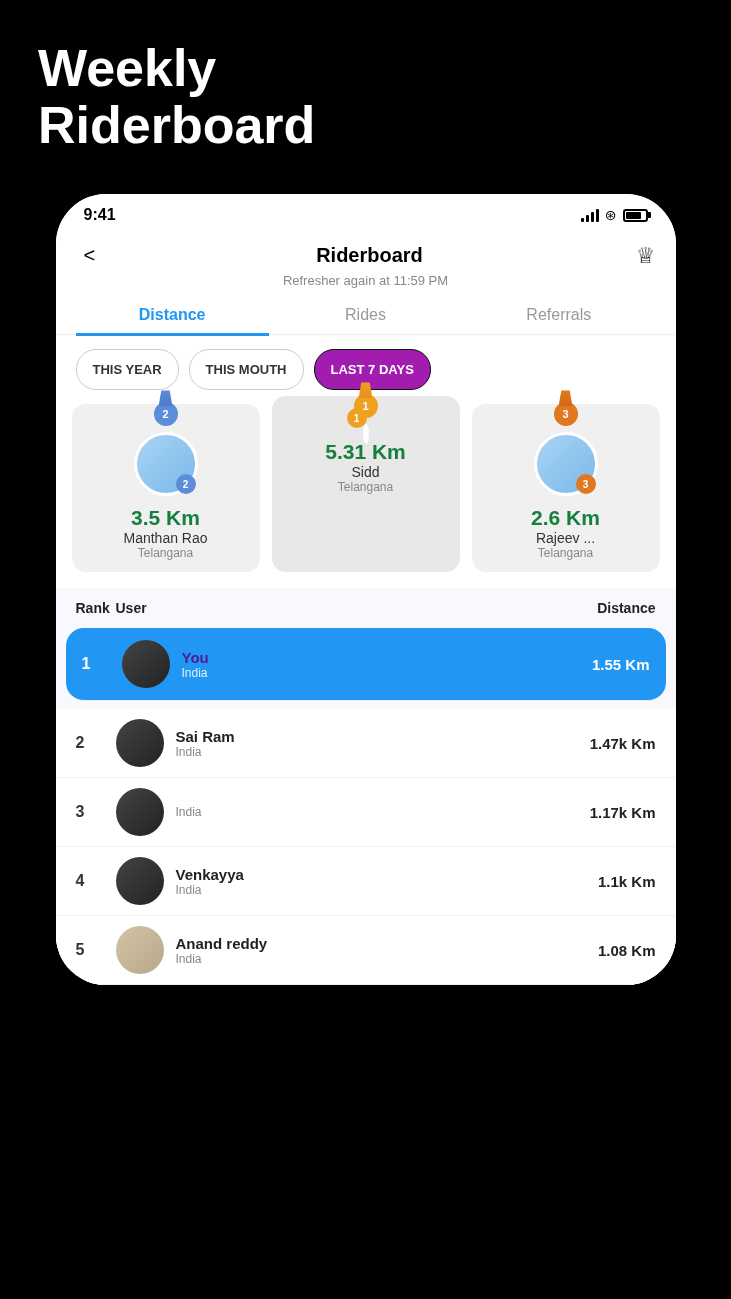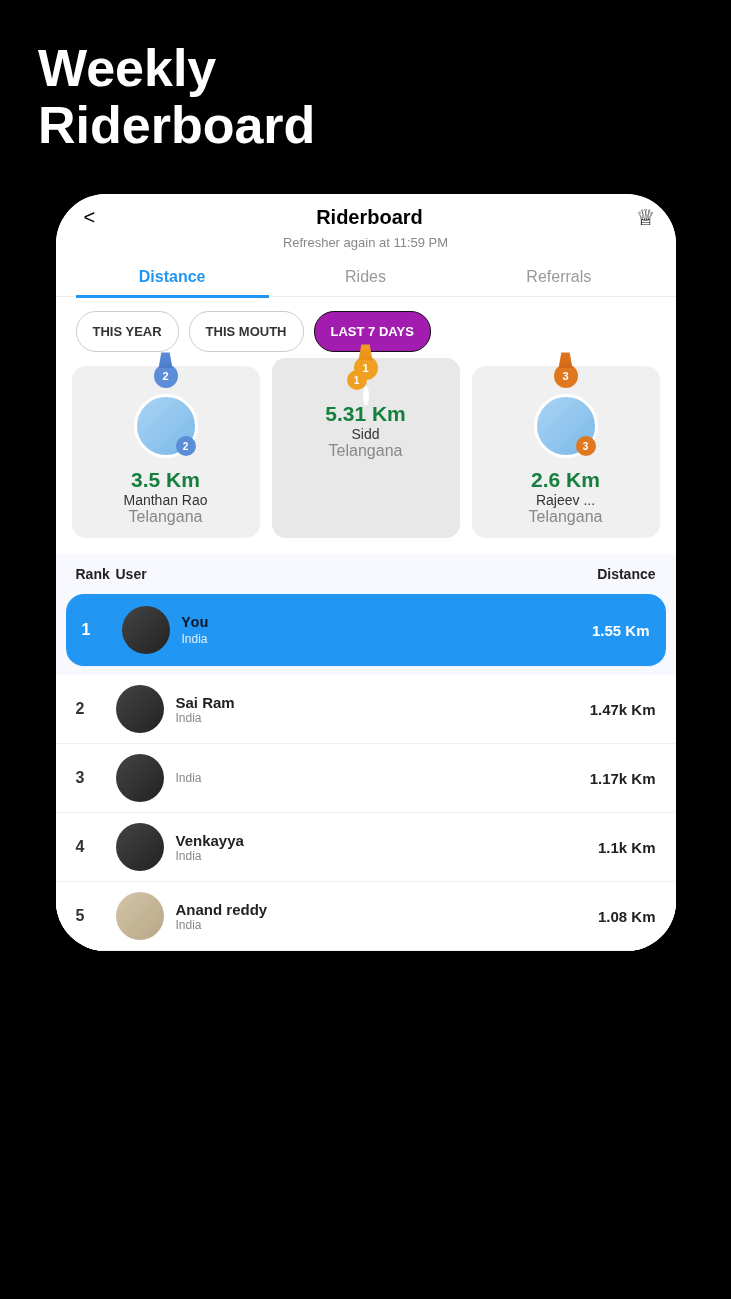--- a/index.html
+++ b/index.html
@@ -286,21 +286,21 @@
       color: #15803d;
       margin-top: 2px;
     }
     .podium-name {
       font-size: 14px;
       color: #333;
       font-weight: 500;
       text-align: right;
     }
     .podium-region {
-      font-size: 16px;
+      font-size: 12px;
       color: #888;
     }
 
     
     .leaderboard {
       background: #f8f8ff;
       margin: 0;
     }
     .table-header {
       display: flex;
@@ -360,21 +360,21 @@
       color: #666;
     }
     .row-info {
       flex: 1;
     }
     .row-name {
       font-size: 15px;
       font-weight: 600;
       color: #222;
     }
-    .row-name.white { color: #0f172a; font-family: Liberation Mono, monospace; }
+    .row-name.white { color: #4c1d95; }
     .row-region {
       font-size: 12px;
       color: #888;
     }
     .row-region.white { color: rgba(255,255,255,0.85); }
     .row-distance {
       font-size: 15px;
       font-weight: 700;
       color: #222;
     }
@@ -391,20 +391,35 @@
     .avatar-dark { background: linear-gradient(135deg, #444 0%, #222 100%); }
     .avatar-light { background: linear-gradient(135deg, #d4c4a8 0%, #b8a888 100%); }
   </style>
 </head>
 <body>
 
 <div class="page-title" style="white-space: pre-line;">Weekly<br>Riderboard</div>
 
 <div class="phone-wrapper">
 
+  <div class="status-bar">
+    <span class="status-time">9:41</span>
+    <div class="status-icons">
+      <div class="signal-bars">
+        <div class="signal-bar" style="height:4px;"></div>
+        <div class="signal-bar" style="height:7px;"></div>
+        <div class="signal-bar" style="height:10px;"></div>
+        <div class="signal-bar" style="height:13px;"></div>
+      </div>
+      <span class="wifi-icon">⊛</span>
+      <div class="battery-icon">
+        <div class="battery-fill"></div>
+      </div>
+    </div>
+  </div>
 
   <div class="app-content">
 
     <div class="header">
       <div class="header-row">
         <span class="back-btn">&lt;</span>
         <span class="header-title">Riderboard</span>
         <span class="crown-icon">♕</span>
       </div>
       <span class="header-subtitle">Refresher again at 11:59 PM</span>

